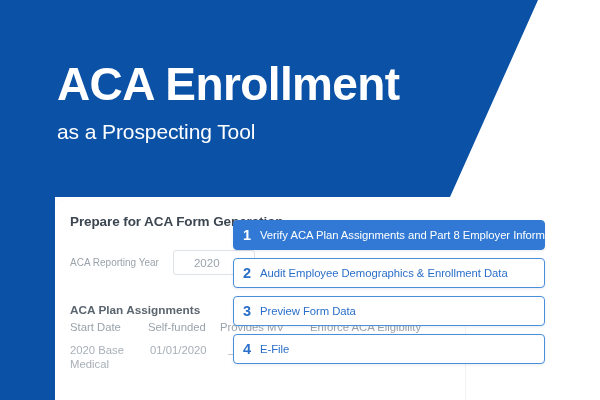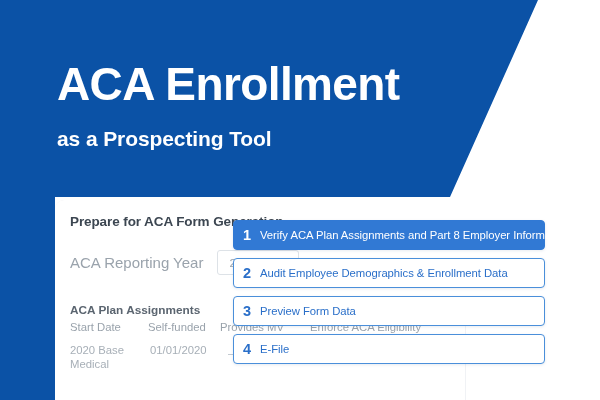--- a/index.html
+++ b/index.html
@@ -44,25 +44,25 @@
   .headline {
     margin: 0;
     color: #ffffff;
     font-size: 46px;
     line-height: 52px;
     font-weight: bold;
     letter-spacing: -0.6px;
     white-space: nowrap;
   }
   .subheadline {
-    margin: 16px 0 0 0;
+    margin: 9px 0 0 0;
     color: #ffffff;
     font-size: 21px;
     line-height: 26px;
-    font-weight: bold;
+    font-weight: normal;
     letter-spacing: -0.1px;
     white-space: nowrap;
   }
 
   
   .app-card {
     position: absolute;
     left: 55px;
     top: 200px;
     width: 510px;
@@ -93,39 +93,39 @@
   }
 
   .field-row {
     position: absolute;
     left: 15px;
     top: 50px;
     display: flex;
     align-items: center;
   }
   .field-label {
-    font-size: 15px;
+    font-size: 10px;
     color: #9aa3ac;
     white-space: nowrap;
   }
   .year-select {
     position: relative;
     margin-left: 14px;
     width: 80px;
     height: 23px;
     border: 1px solid #dde2e7;
     border-radius: 3px;
     background: #ffffff;
     display: flex;
     align-items: center;
   }
   .year-select .year-value {
     font-size: 11.5px;
     color: #9aa3ac;
-    margin-left: 11px;
+    margin-left: 20px;
   }
   .chev {
     position: absolute;
     right: 8px;
     top: 8px;
     width: 7px;
     height: 7px;
     border-right: 1.4px solid #b6bfc8;
     border-bottom: 1.4px solid #b6bfc8;
     transform: rotate(45deg);

